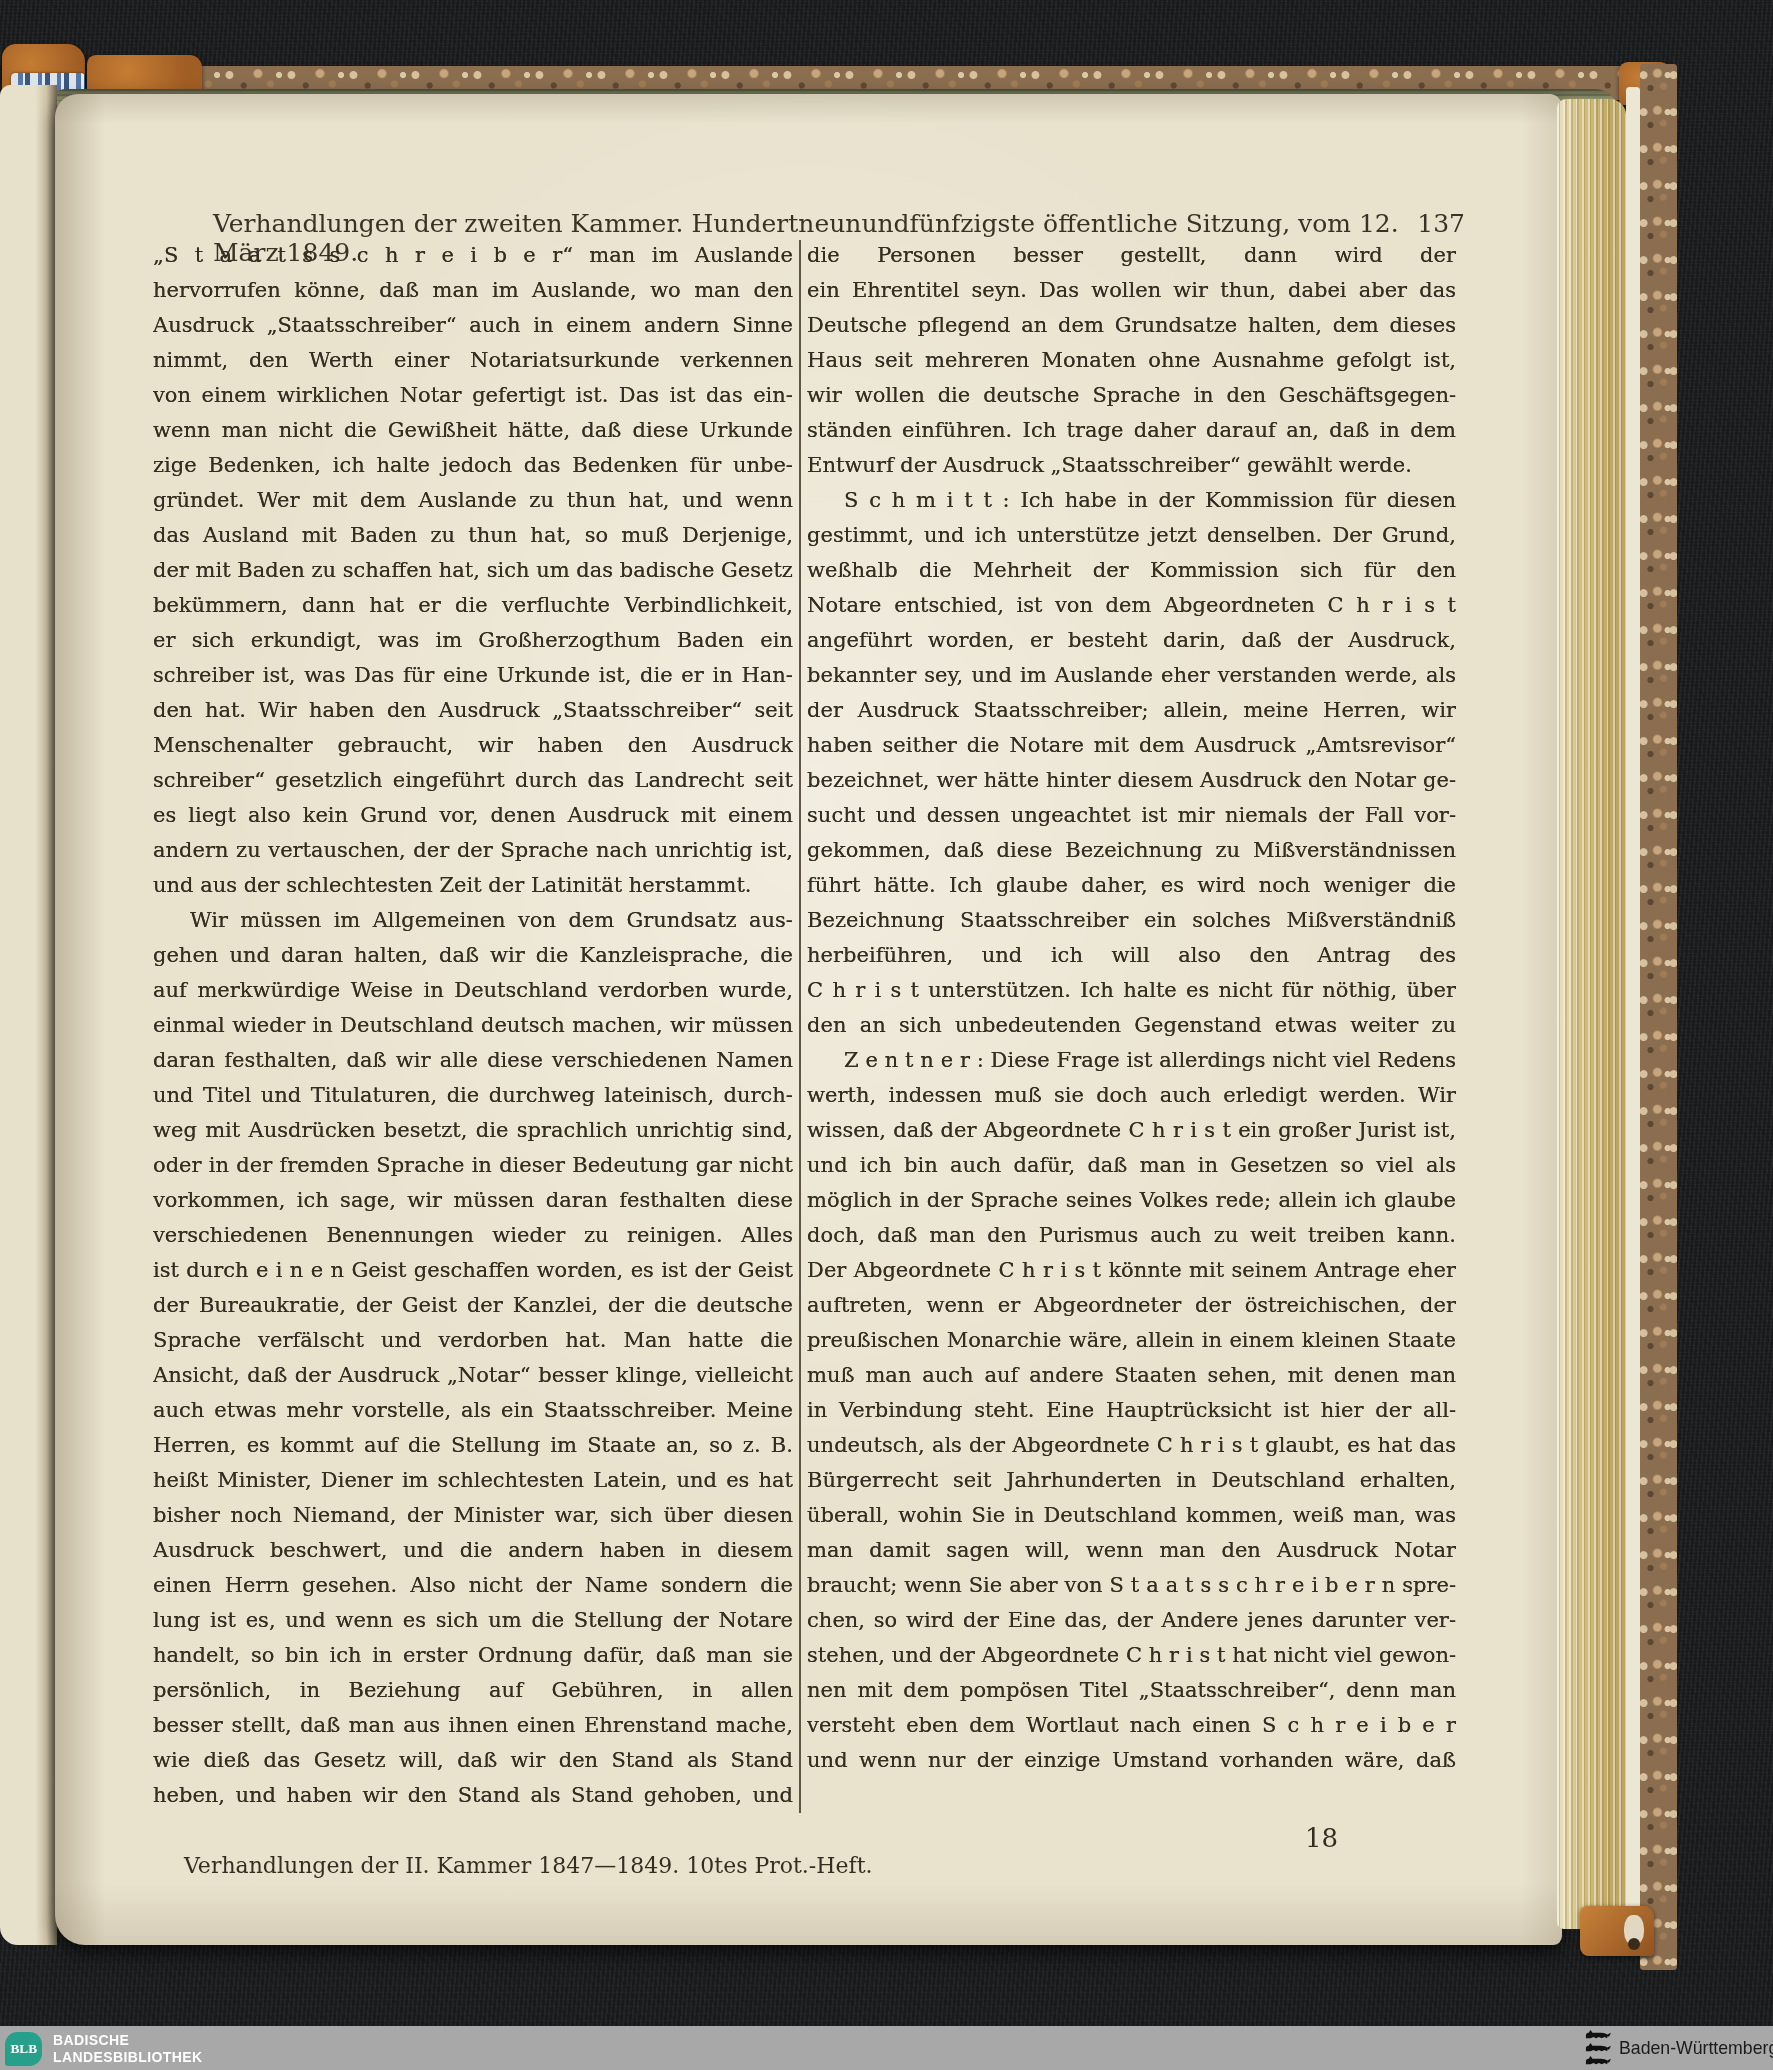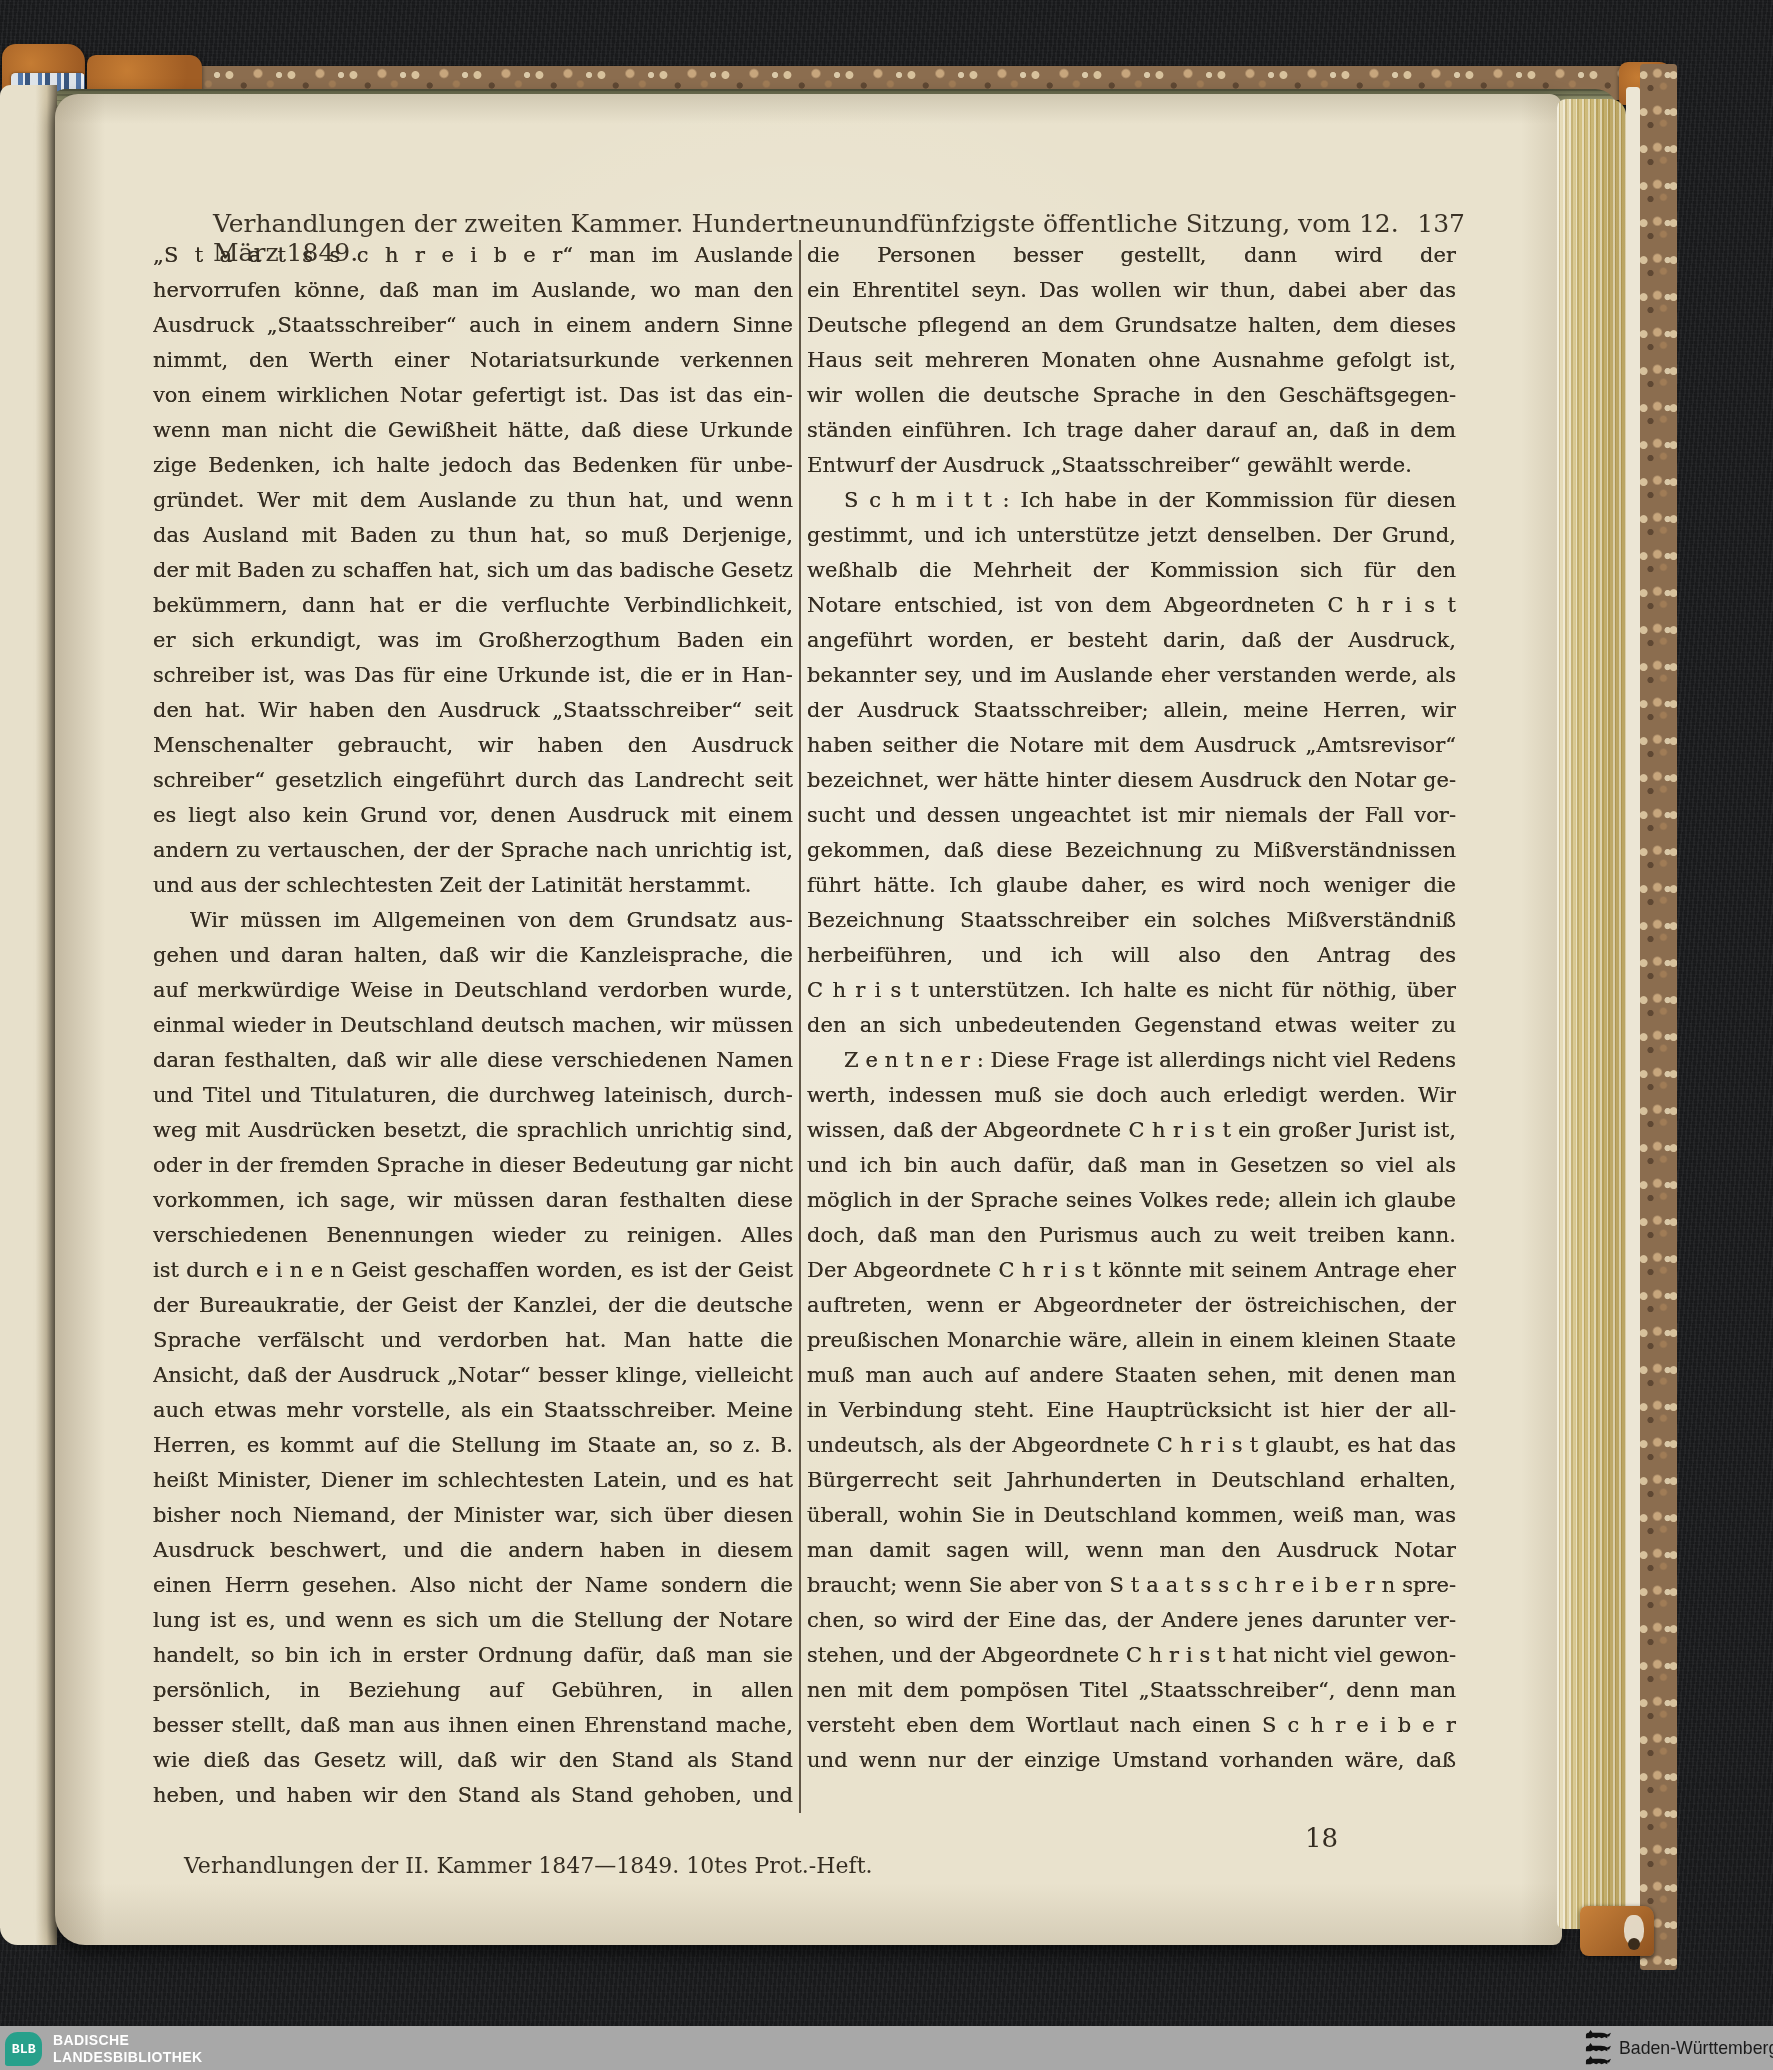--- a/index.html
+++ b/index.html
@@ -96,21 +96,21 @@
   .line.end{text-align-last:left;}
   .line.indent{padding-left:37px;}
   .sig-mark{position:absolute;left:1277px;top:1823px;width:89px;text-align:center;font-size:26px;color:#352d22;}
   .footer-line{position:absolute;left:184px;top:1853px;font-size:22px;color:#352d22;}
   
   .gray-bar{position:absolute;left:0;top:2026px;width:1773px;height:44px;background:#a8a8a8;}
   .blb-badge{
     position:absolute;left:5.3px;top:2032px;width:37px;height:34px;
     background:#27a08b;border-radius:12.4px 12.4px 12.4px 2.7px;
     display:flex;align-items:center;justify-content:center;
-    color:#ffffff;font-family:Liberation Mono, monospace;font-weight:bold;font-size:13.3px;
+    color:#ffffff;font-family:Liberation Serif, serif;font-weight:bold;font-size:13.3px;
   }
   .blb-name{
     position:absolute;left:53px;top:2032px;
     font-family:"Liberation Sans",sans-serif;font-weight:bold;font-size:14px;line-height:17px;
     color:#ffffff;letter-spacing:0.4px;
   }
   .bw-group{position:absolute;left:1584px;top:2029px;display:flex;align-items:center;}
   .bw-lions{width:28px;height:39px;}
   .bw-label{
     font-family:"Liberation Sans",sans-serif;font-size:17.7px;color:#1b1b1b;margin-left:7px;

